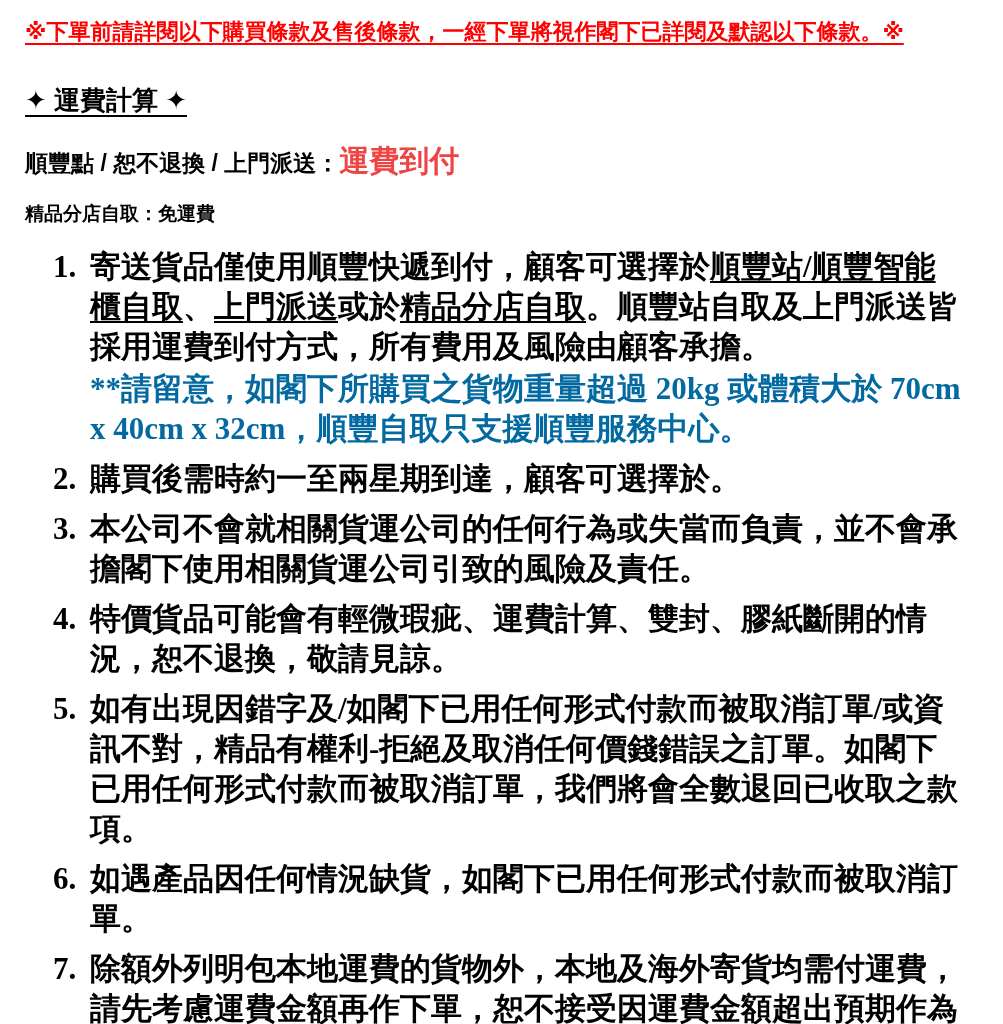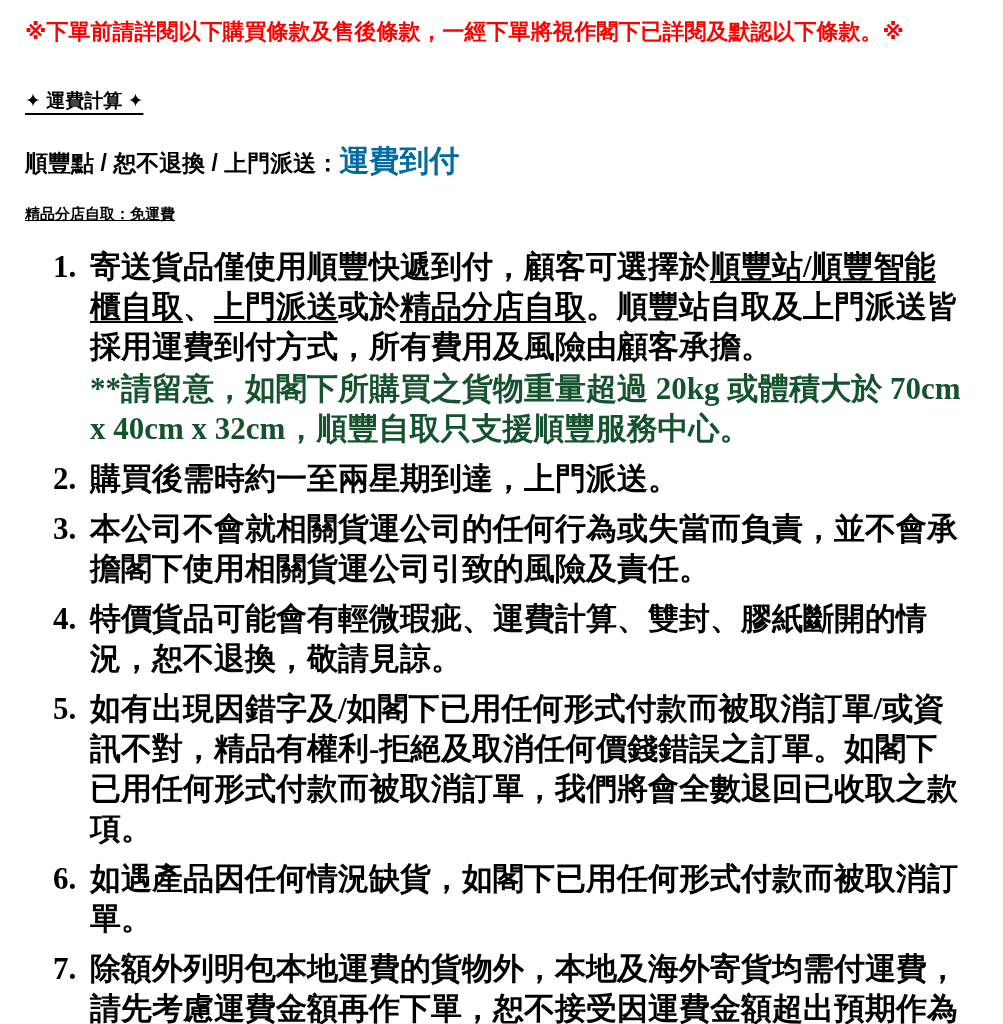--- a/index.html
+++ b/index.html
@@ -14,55 +14,55 @@
   }
 
   
   .top-notice {
     margin: 0;
     color: #ff0000;
     font-size: 22px;
     line-height: 27px;
   }
   .top-notice .u-run {
+    text-decoration: underline;
     text-decoration-thickness: 2px;
     text-underline-offset: 4px;
   }
 
   
   h2.section-heading {
     margin: 0;
-    font-size: 19px;
+    font-size: 26px;
     line-height: 27px;
     font-weight: 700;
   }
   h2.section-heading .u-run {
     text-decoration: underline;
     text-decoration-thickness: 2px;
     text-underline-offset: 6px;
   }
   #shipping-heading { margin-top: 42px; }
   #terms-heading   { margin-top: 56px; }
 
   
   .ship-methods {
     margin: 30px 0 0 0;
     font-size: 23px;
     line-height: 34px;
   }
   .ship-methods .highlight {
-    color: #0369a1;
+    color: #ef4444;
     font-size: 30px;
     margin-top: 20px;
   }
   .ship-pickup {
     margin: 20px 0 0 0;
-    font-size: 15px;
+    font-size: 19px;
     line-height: 27px;
-    text-decoration: underline;
   }
 
   
   ol.terms-list {
     list-style: none;
     counter-reset: tnum;
     margin: 20px 0 0 0;
     padding: 0;
   }
   ol.terms-list > li {
@@ -84,21 +84,21 @@
   
   .u {
     text-decoration: underline;
     text-decoration-thickness: 2px;
     text-underline-offset: 4px;
   }
 
   
   .note {
     margin: 2px 0 0 0;
-    color: #14532d;
+    color: #0369a1;
     line-height: 40px;
   }
 </style>
 </head>
 <body>
 
 <main>
 
   <p class="top-notice"><span class="u-run">※下單前請詳閱以下購買條款及售後條款，一經下單將視作閣下已詳閱及默認以下條款。※</span></p>
 
@@ -109,21 +109,21 @@
   <p class="ship-pickup">精品分店自取：免運費</p>
 
 
   <ol class="terms-list">
 
     <li>
       <span>寄送貨品僅使用順豐快遞到付，顧客可選擇於</span><span class="u">順豐站/順豐智能櫃自取</span><span>、</span><span class="u">上門派送</span><span>或於</span><span class="u">精品分店自取</span><span>。順豐站自取及上門派送皆採用運費到付方式，所有費用及風險由顧客承擔。</span>
       <p class="note">**請留意，如閣下所購買之貨物重量超過 20kg 或體積大於 70cm x 40cm x 32cm，順豐自取只支援順豐服務中心。</p>
     </li>
 
-    <li>購買後需時約一至兩星期到達，上門派送。</li>
+    <li>購買後需時約一至兩星期到達，顧客可選擇於。</li>
 
     <li>本公司不會就相關貨運公司的任何行為或失當而負責，並不會承擔閣下使用相關貨運公司引致的風險及責任。</li>
 
     <li>特價貨品可能會有輕微瑕疵、運費計算、雙封、膠紙斷開的情況，恕不退換，敬請見諒。</li>
 
     <li>如有出現因錯字及/如閣下已用任何形式付款而被取消訂單/或資訊不對，精品有權利-拒絕及取消任何價錢錯誤之訂單。如閣下已用任何形式付款而被取消訂單，我們將會全數退回已收取之款項。</li>
 
     <li>如遇產品因任何情況缺貨，如閣下已用任何形式付款而被取消訂單。</li>
 
     <li>除額外列明包本地運費的貨物外，本地及海外寄貨均需付運費，請先考慮運費金額再作下單，恕不接受因運費金額超出預期作為退款理由。</li>

